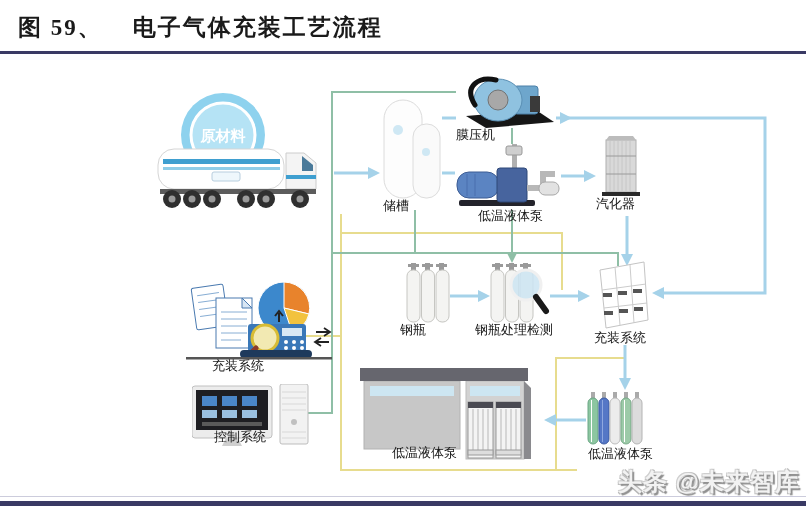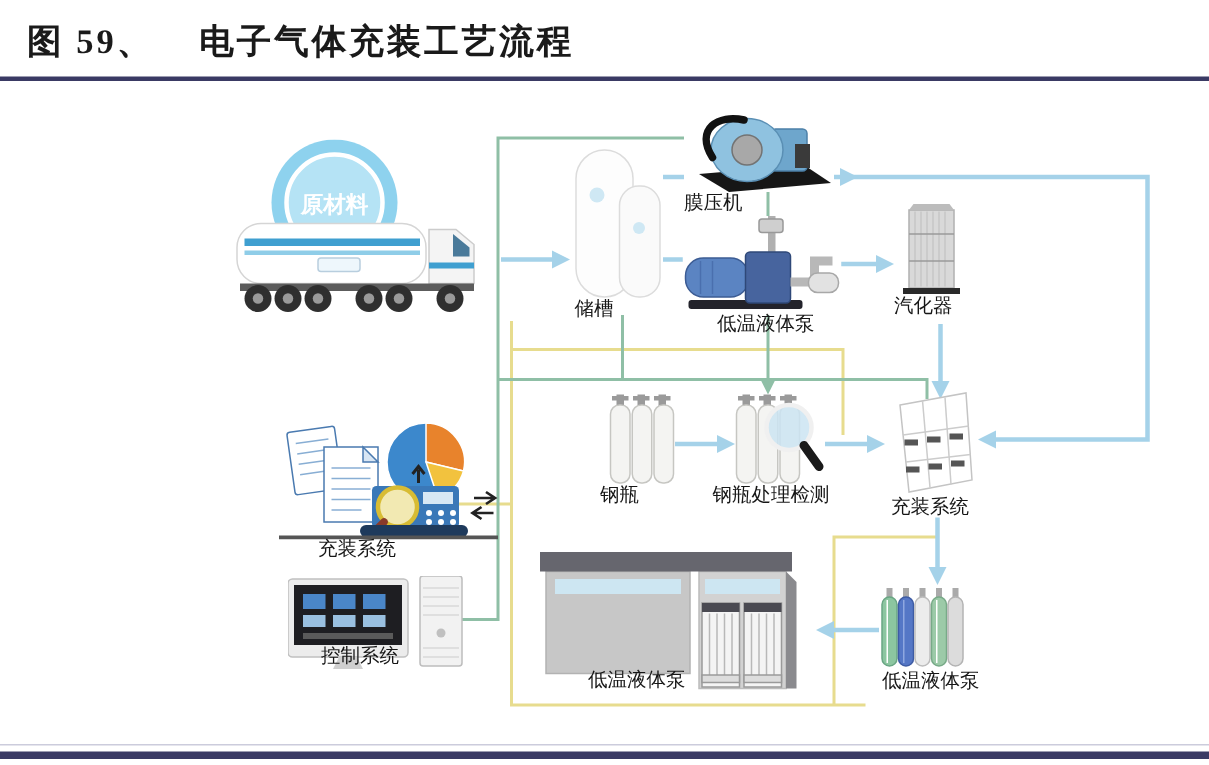--- a/index.html
+++ b/index.html
@@ -336,15 +336,16 @@
       <rect x="13" y="8" width="10" height="46" rx="5" fill="#5577c6" stroke="#3e5ca4"></rect>
       <line x1="16.5" y1="10" x2="16.5" y2="52" stroke="#8fa8e0"></line>
       <rect x="24" y="8" width="10" height="46" rx="5" fill="#ececec" stroke="#bdbdbd"></rect>
       <rect x="35" y="8" width="10" height="46" rx="5" fill="#9ccaa8" stroke="#78aa88"></rect>
       <line x1="38.5" y1="10" x2="38.5" y2="52" stroke="#ffffff"></line>
       <rect x="46" y="8" width="10" height="46" rx="5" fill="#dcdcdc" stroke="#b4b4b4"></rect>
     </svg>
   </div>
   <div class="cap" style="left:588px;top:447px;width:62px">低温液体泵</div>
 
+  <div class="wm">头条 @未来智库</div>
   <div class="rule-bot-light"></div>
   <div class="rule-bot"></div>
 </div>
 
 </body></html>

